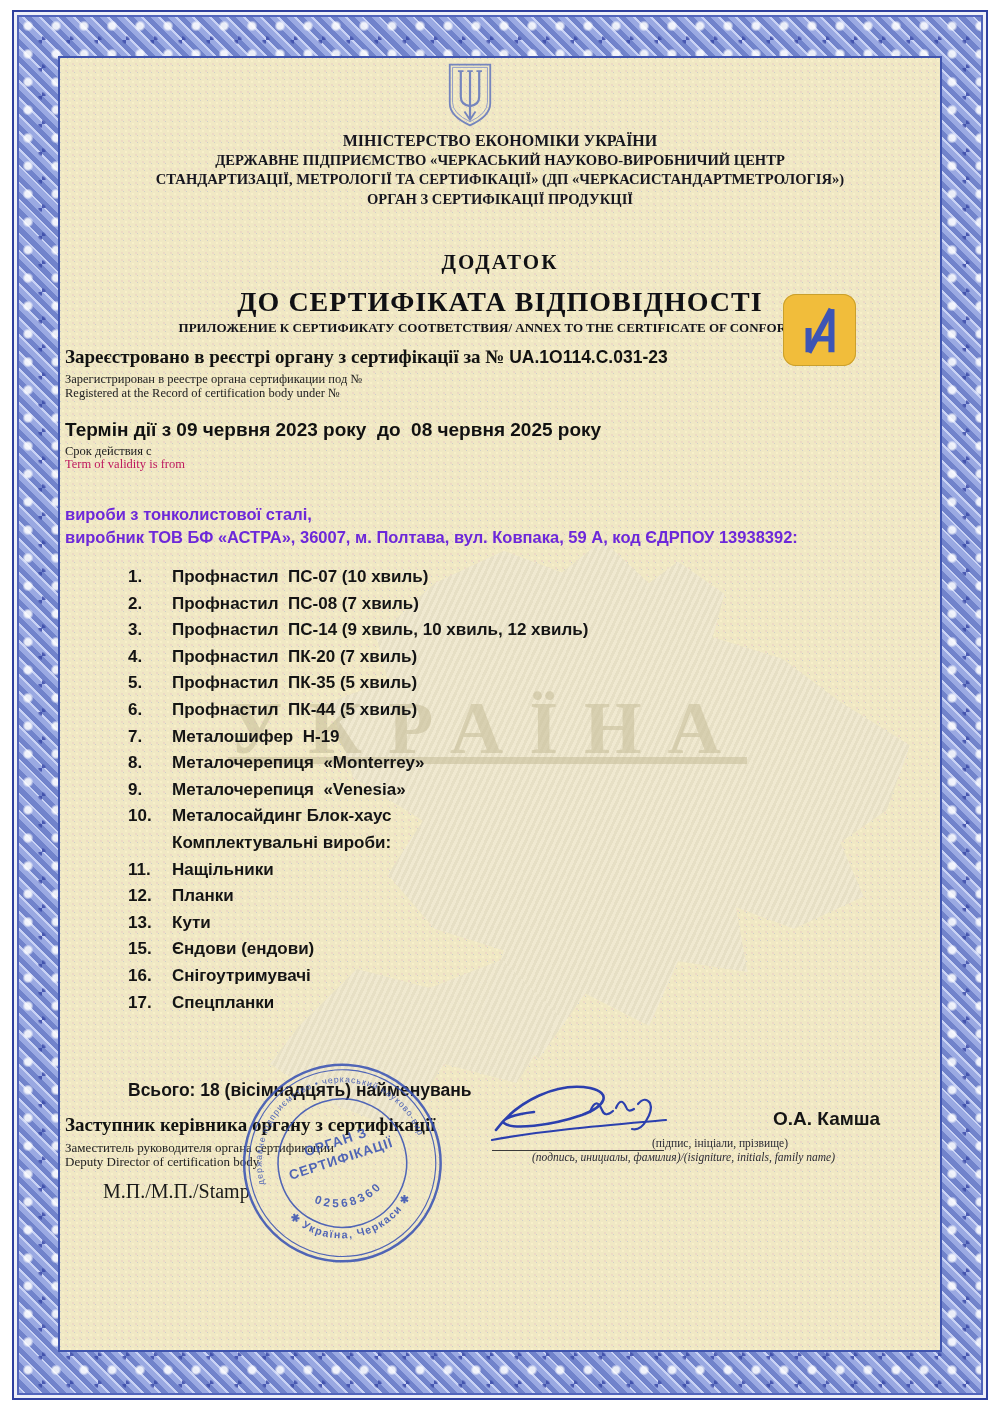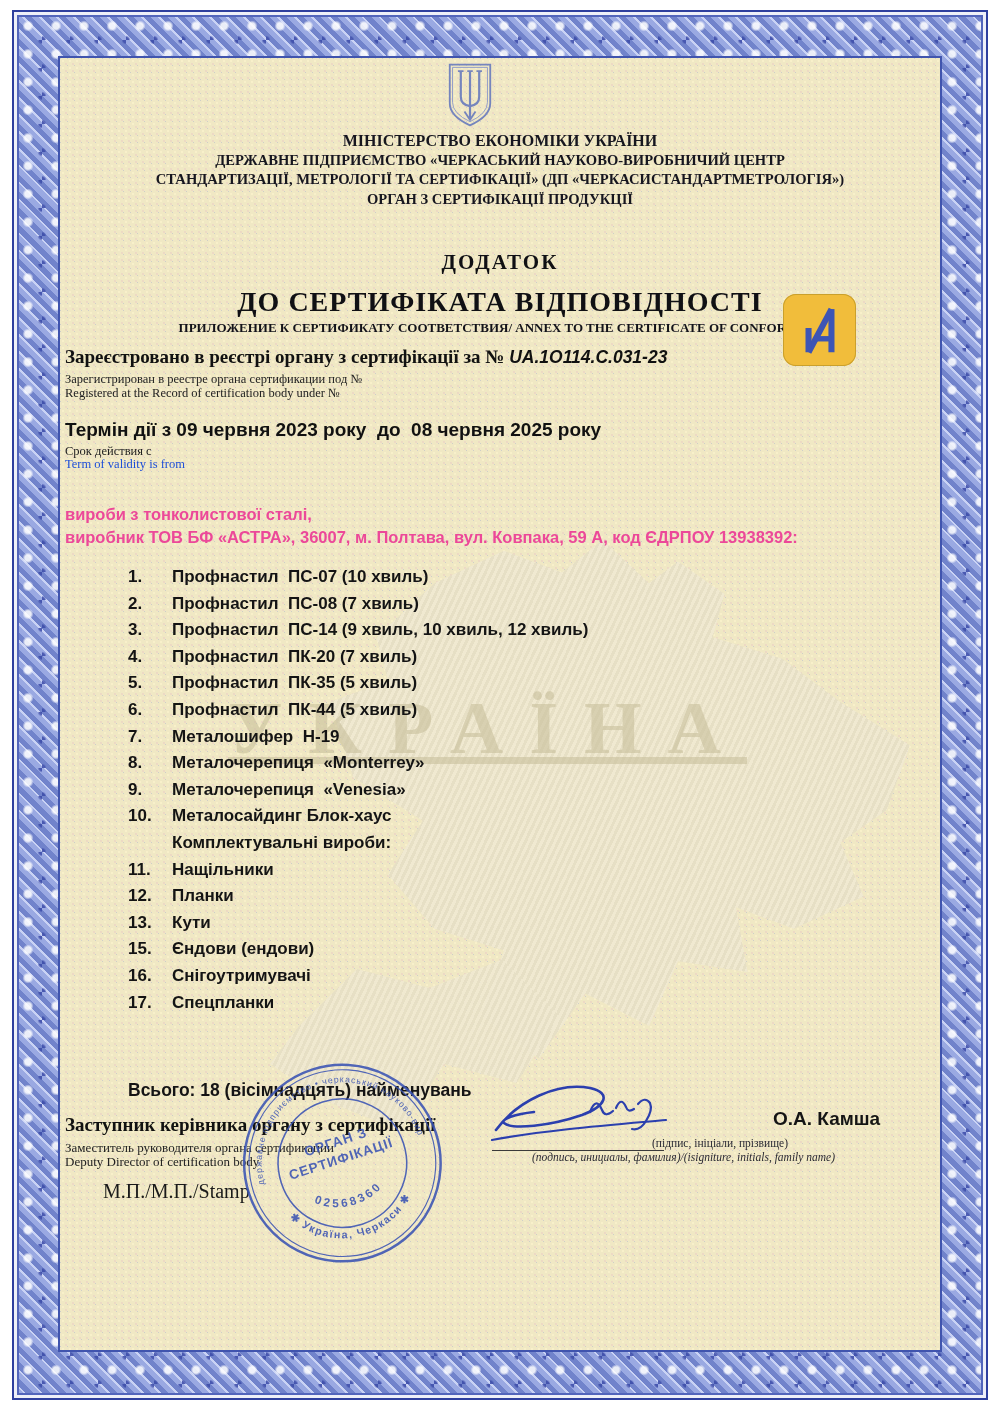--- a/index.html
+++ b/index.html
@@ -65,31 +65,31 @@
     font-size:13px;font-weight:bold;color:#13131a;}
 
   .acc-logo{position:absolute;left:783px;top:294px;width:73px;height:72px;border-radius:13px;
     background:#f1bd3b;box-shadow:0 0 0 1px #caa02c inset;display:flex;align-items:center;justify-content:center;}
   .acc-box{position:absolute;left:743px;top:375px;width:158px;height:46px;
     border:2px solid #3c50ac;color:#2e47a6;text-align:center;font-weight:bold;}
   .acc-code{font-size:20px;letter-spacing:3px;line-height:24px;margin-top:2px;}
   .acc-std{font-size:12.5px;line-height:15px;}
 
   .reg-line{position:absolute;left:65px;top:346px;font-size:19px;font-weight:bold;color:#111;white-space:pre;}
-  .reg-line .num{font-family:"Liberation Sans",sans-serif;font-size:17.5px;font-style:italic;}
+  .reg-line .num{font-family:"Liberation Sans",sans-serif;font-size:17.5px;}
   .reg-ru{position:absolute;left:65px;top:372px;font-size:12.5px;color:#222;}
   .reg-en{position:absolute;left:65px;top:386px;font-size:12.5px;color:#222;}
 
   .val-line{position:absolute;left:65px;top:419px;font-family:"Liberation Sans",sans-serif;
     font-size:19px;font-weight:bold;color:#111;white-space:pre;}
   .val-ru{position:absolute;left:65px;top:444px;font-size:12.5px;color:#222;}
-  .val-en{position:absolute;left:65px;top:457px;font-size:12.5px;color:#1d4ed8;}
+  .val-en{position:absolute;left:65px;top:457px;font-size:12.5px;color:#be185d;}
 
   .prod{position:absolute;left:65px;top:503px;font-family:"Liberation Sans",sans-serif;
-    font-size:16.5px;font-weight:bold;color:#ec4899;line-height:23px;}
+    font-size:16.5px;font-weight:bold;color:#6d28d9;line-height:23px;}
 
   .list{position:absolute;left:128px;top:567px;width:680px;font-family:"Liberation Sans",sans-serif;}
   .item-row{display:flex;height:26.6px;align-items:flex-start;}
   .item-num{width:44px;font-size:17px;font-weight:bold;color:#141414;}
   .item-label{font-size:17px;font-weight:bold;color:#141414;white-space:pre;}
 
   .total{position:absolute;left:128px;top:1080px;font-family:"Liberation Sans",sans-serif;
     font-size:17.5px;font-weight:bold;color:#141414;}
 
   .pos-uk{position:absolute;left:65px;top:1114px;font-size:19px;font-weight:bold;color:#111;}

